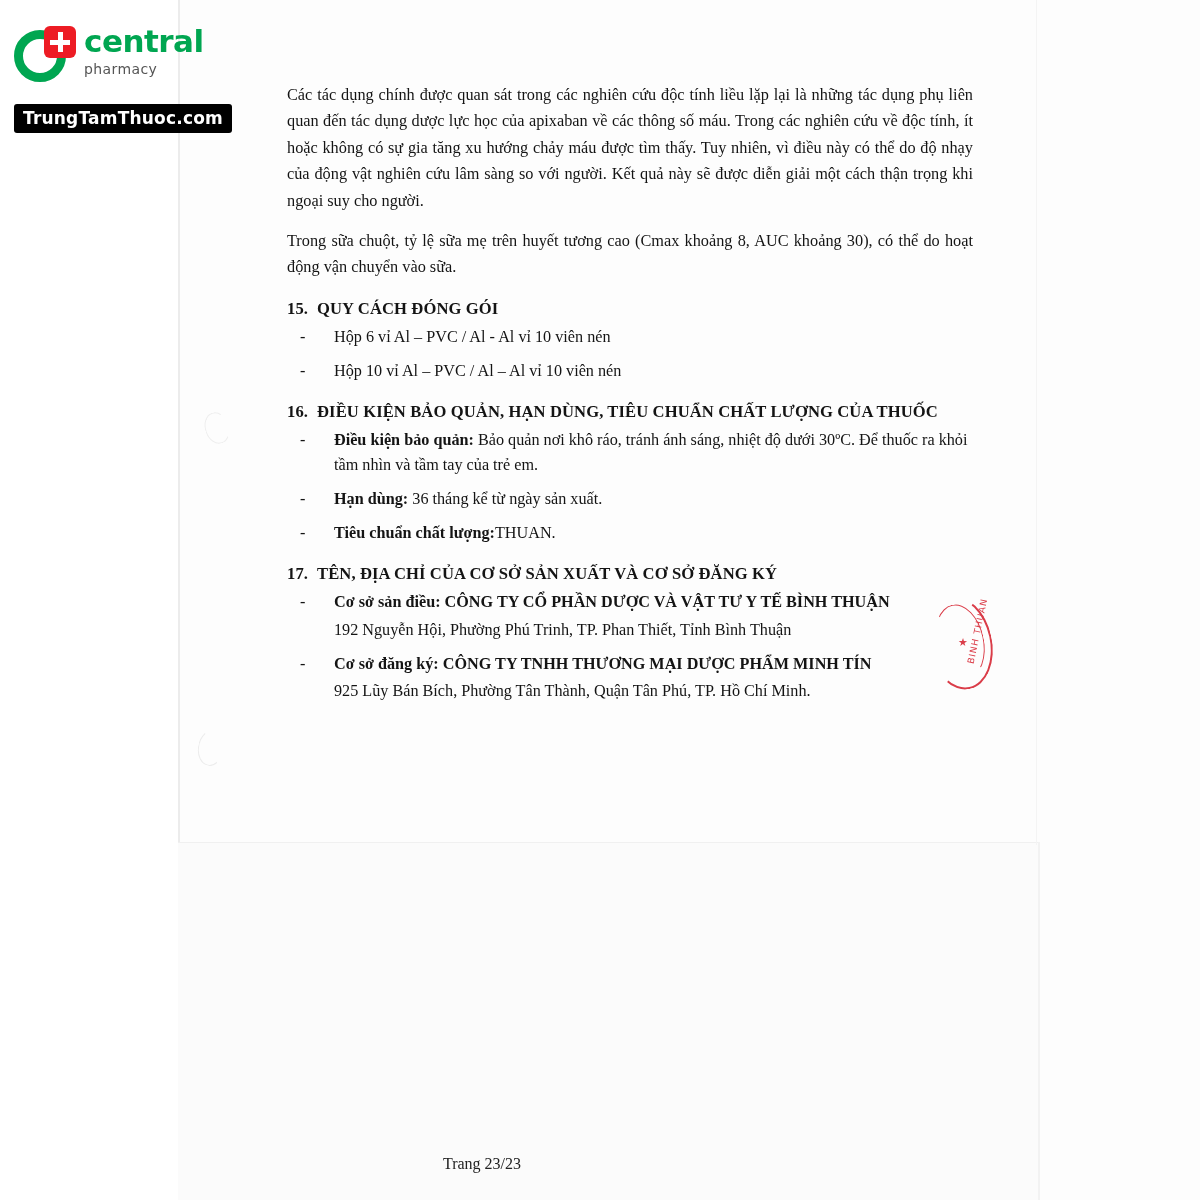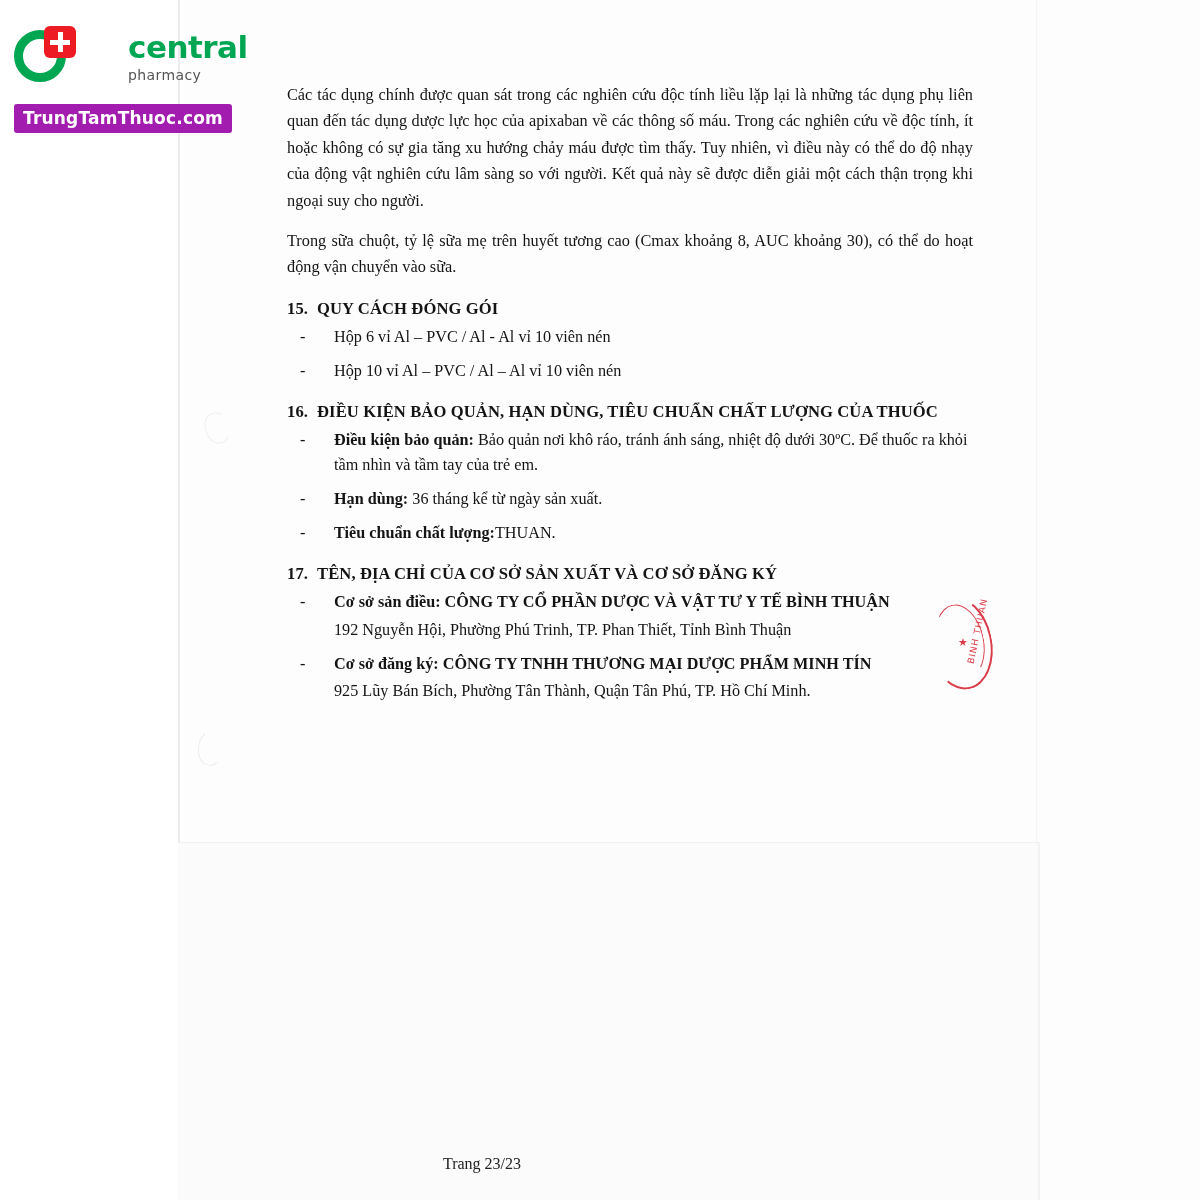--- a/index.html
+++ b/index.html
@@ -57,22 +57,21 @@
     left: 14px;
     top: 26px;
     width: 206px;
     height: 112px;
   }
   .logo-row {
     position: absolute;
     left: 0;
     top: 0;
     display: flex;
-    align-items: center;
-    gap: 44px;
+    align-items: flex-start;
   }
   .logo-mark {
     position: relative;
     width: 62px;
     height: 62px;
     margin-right: 8px;
   }
   .logo-c {
     position: absolute;
     left: 0;
@@ -126,21 +125,21 @@
     font-family: "DejaVu Sans", sans-serif;
     font-size: 14px;
     color: #555555;
     margin-top: 4px;
     letter-spacing: 0.4px;
   }
   .logo-banner {
     position: absolute;
     left: 0;
     top: 78px;
-    background: #a21caf;
+    background: #000000;
     color: #ffffff;
     font-family: "DejaVu Sans", sans-serif;
     font-size: 17px;
     font-weight: bold;
     padding: 4px 9px 5px 9px;
     border-radius: 3px;
     letter-spacing: 0.2px;
   }
 
   

